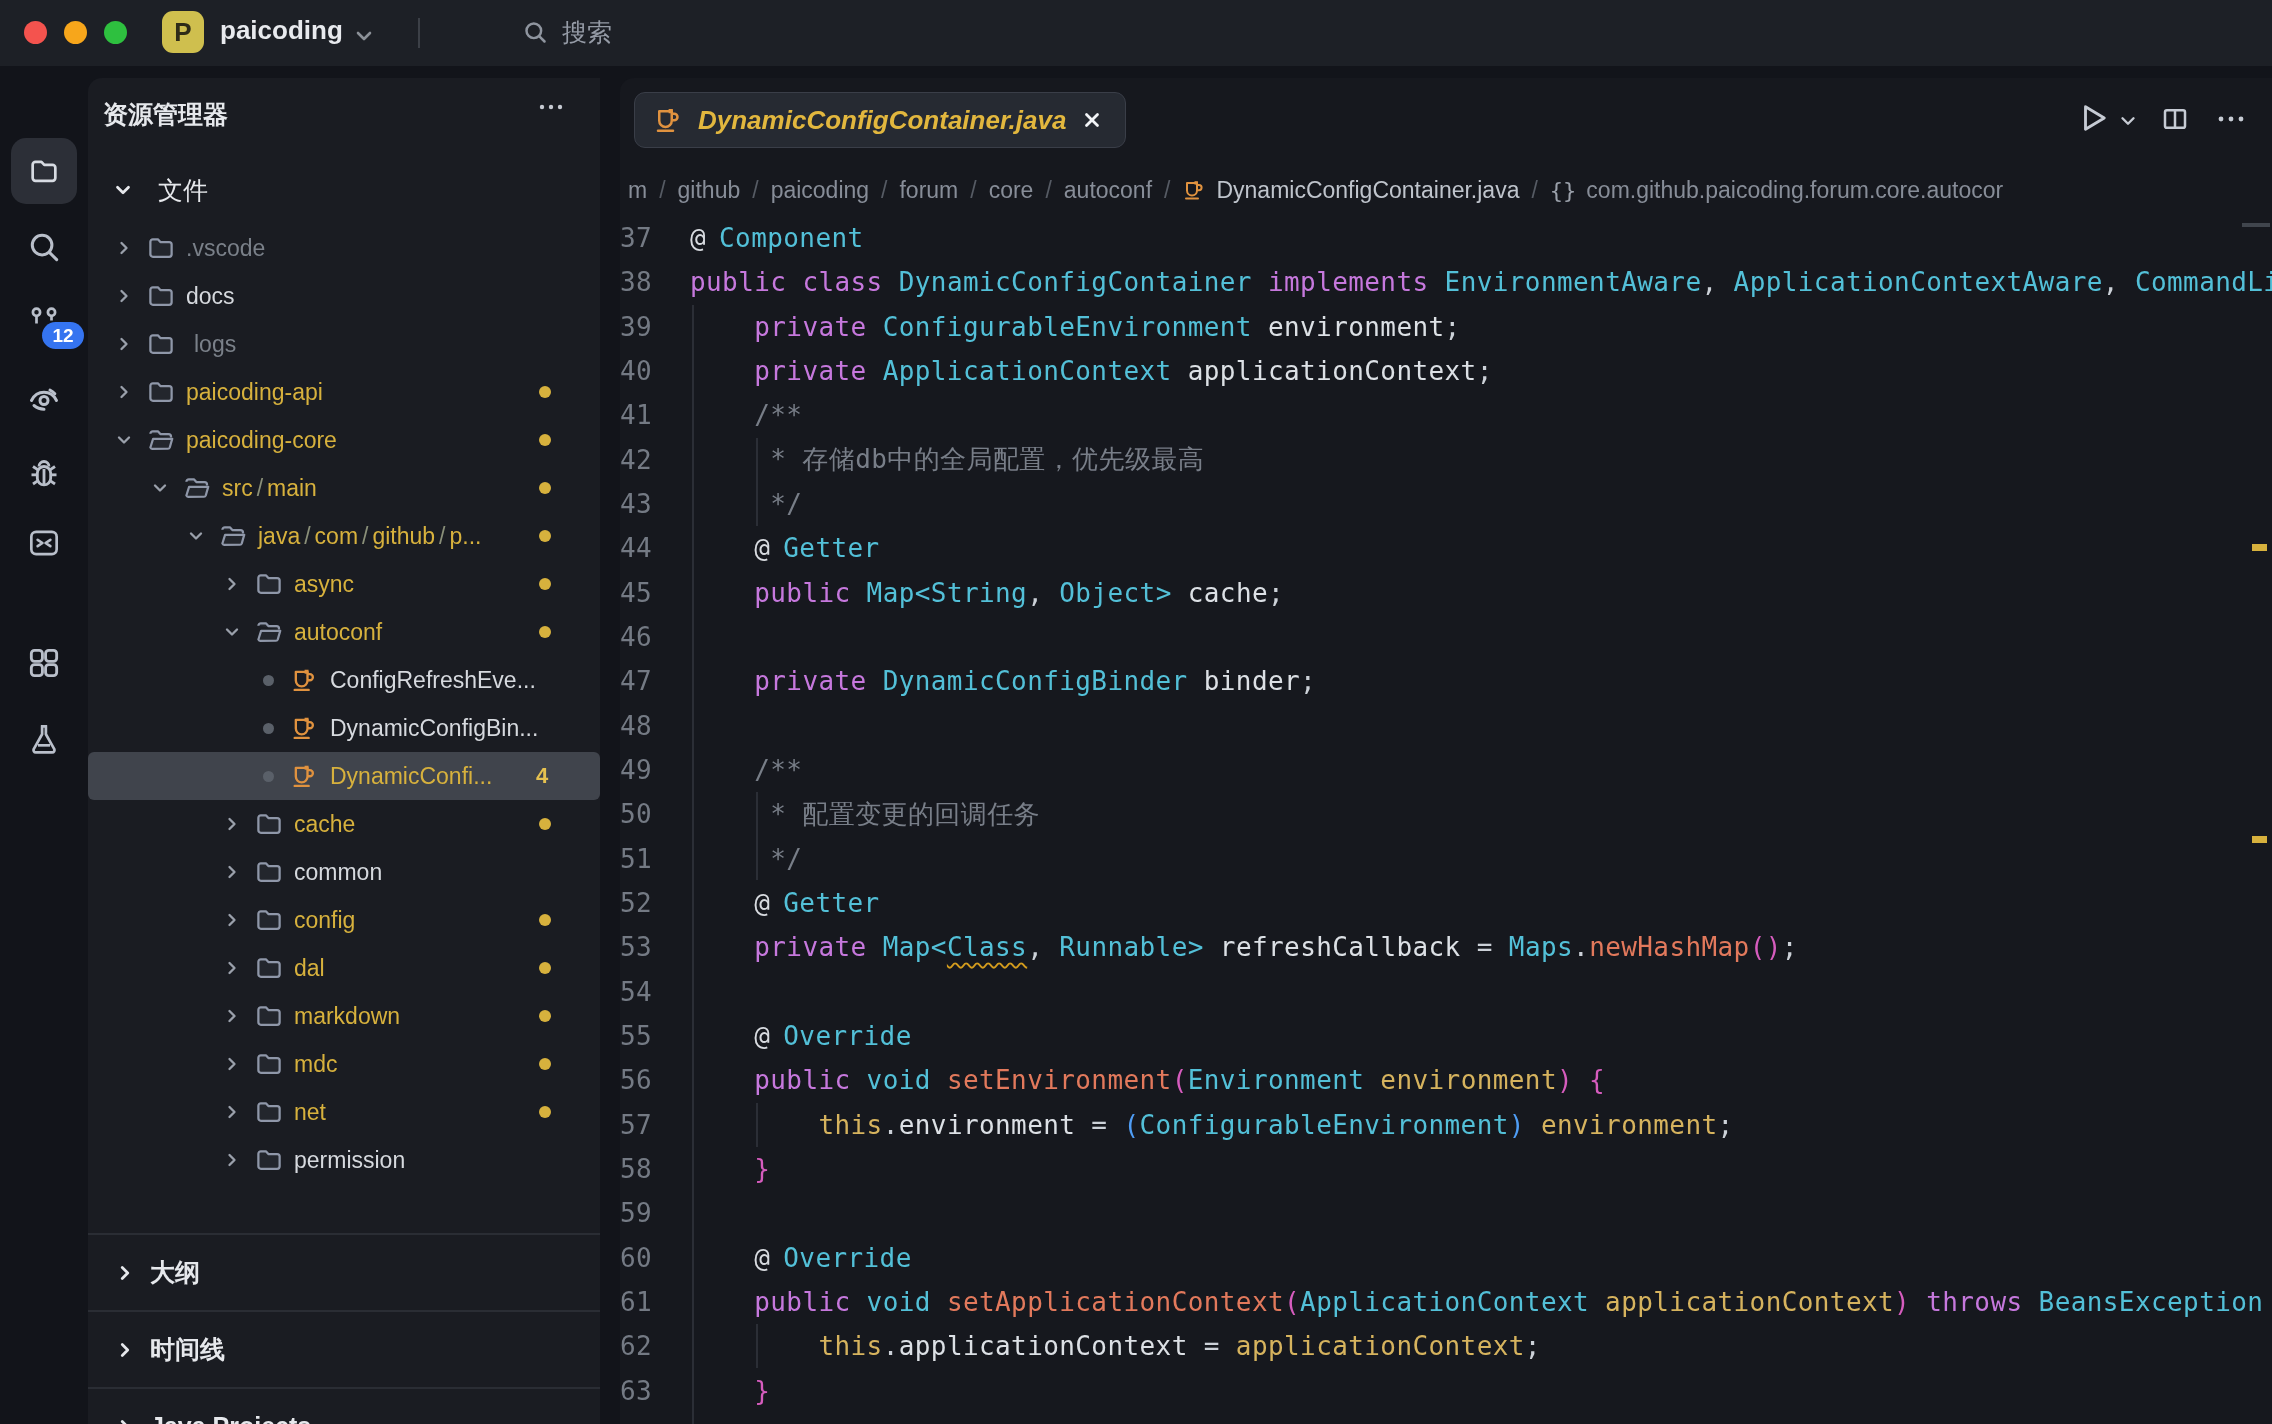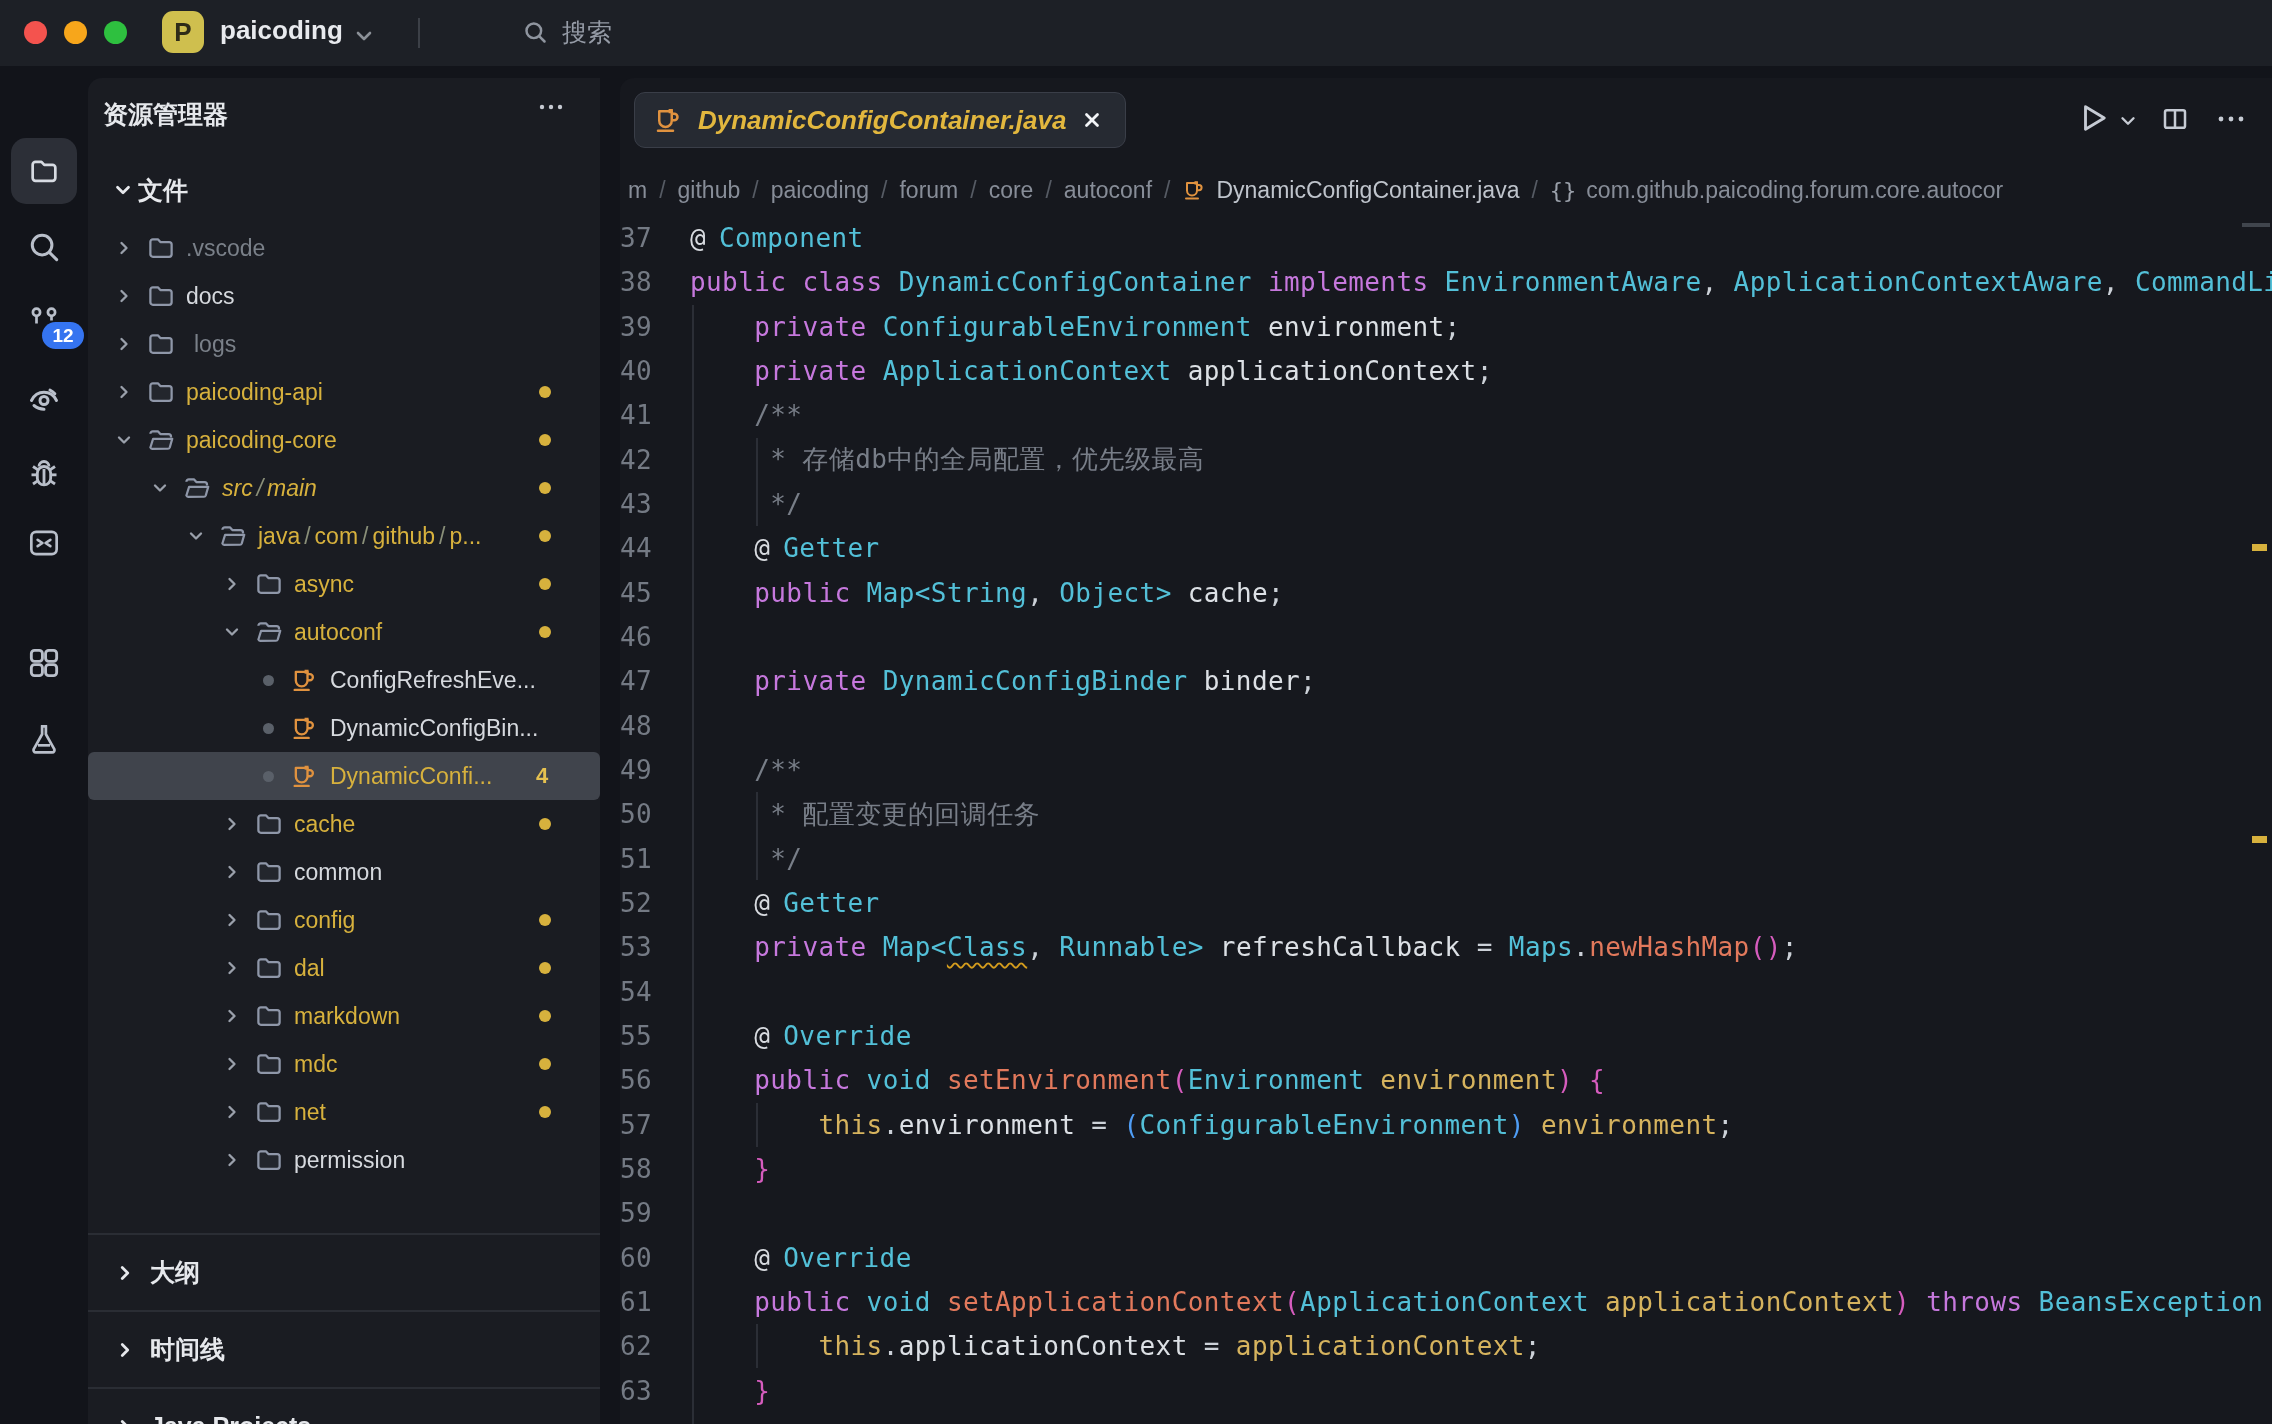--- a/index.html
+++ b/index.html
@@ -27,21 +27,21 @@
   .ab-tile{position:absolute;left:11px;top:72px;width:66px;height:66px;border-radius:15px;background:#2c2f37;}
   .ab-badge{position:absolute;left:42px;top:256px;min-width:24px;padding:0 9px;height:27px;border-radius:14px;
     background:#3574f0;color:#fff;font-size:19px;font-weight:bold;display:flex;align-items:center;justify-content:center;}
   
   .sidebar{position:absolute;left:88px;top:78px;width:512px;bottom:0;background:#1a1c22;
     border-top-left-radius:14px;overflow:hidden;}
   .sb-title{position:absolute;left:15px;top:20px;font-size:25px;font-weight:bold;color:#e6e8ec;}
   .sb-more{position:absolute;left:450px;top:24px;color:#c6cad2;}
   .files-hdr{position:absolute;left:0;top:88px;width:100%;height:48px;display:flex;align-items:center;}
   .files-hdr .chev{margin-left:24px;}
-  .files-hdr .lbl{margin-left:4px;font-size:25px;font-weight:bold;color:#e6e8ec;}
+  .files-hdr .lbl{margin-left:24px;font-size:25px;font-weight:normal;color:#e6e8ec;}
   .tree{position:absolute;left:0;top:146px;width:100%;}
   .tree-row{position:relative;height:48px;display:flex;align-items:center;}
   .tree-row.selected{background:#40444c;border-radius:6px;}
   .t-chev{position:absolute;display:flex;align-items:center;}
   .t-icon{position:absolute;display:flex;align-items:center;}
   .t-dotfile{position:absolute;width:11px;height:11px;border-radius:50%;background:#5a6069;}
   .t-label{position:absolute;font-size:23px;white-space:nowrap;}
   .c-dim{color:#7a8089;} .c-norm{color:#d6d9de;} .c-mod{color:#d7b13d;}
   .t-label .sep{color:#8a8f79;padding:0 4px;}
   .t-gitdot{position:absolute;left:451px;width:12px;height:12px;border-radius:50%;background:#d7b13d;}
@@ -264,21 +264,21 @@
           <svg width="20" height="20" viewBox="0 0 24 24">
             <polyline points="6,9 12,15 18,9" fill="none" stroke="#9aa0ab" stroke-width="2.8" stroke-linecap="round" stroke-linejoin="round"></polyline>
           </svg>
         </span>
         <span class="t-icon" style="left: 94px;">
           <svg width="30" height="30" viewBox="0 0 24 24">
             <path d="M3.5 7a2 2 0 0 1 2-2h4l2 2.2h6.5a2 2 0 0 1 2 2V10" fill="#23262d" stroke="#8f97a9" stroke-width="1.8" stroke-linejoin="round"></path>
             <path d="M3.5 18l2.2-7h15.3l-2 7a1.5 1.5 0 0 1-1.4 1h-12.6a1.5 1.5 0 0 1-1.5-1z" fill="#23262d" stroke="#8f97a9" stroke-width="1.8" stroke-linejoin="round"></path>
           </svg>
         </span>
-        <span class="t-label c-mod" style="left: 134px; font-style: italic;">src<span class="sep">/</span>main</span>
+        <span class="t-label c-mod" style="left: 134px;">src<span class="sep">/</span>main</span>
         <span class="t-gitdot"></span>
       </div>
       <div class="tree-row">
         <span class="t-chev" style="left: 98px;">
           <svg width="20" height="20" viewBox="0 0 24 24">
             <polyline points="6,9 12,15 18,9" fill="none" stroke="#9aa0ab" stroke-width="2.8" stroke-linecap="round" stroke-linejoin="round"></polyline>
           </svg>
         </span>
         <span class="t-icon" style="left: 130px;">
           <svg width="30" height="30" viewBox="0 0 24 24">

